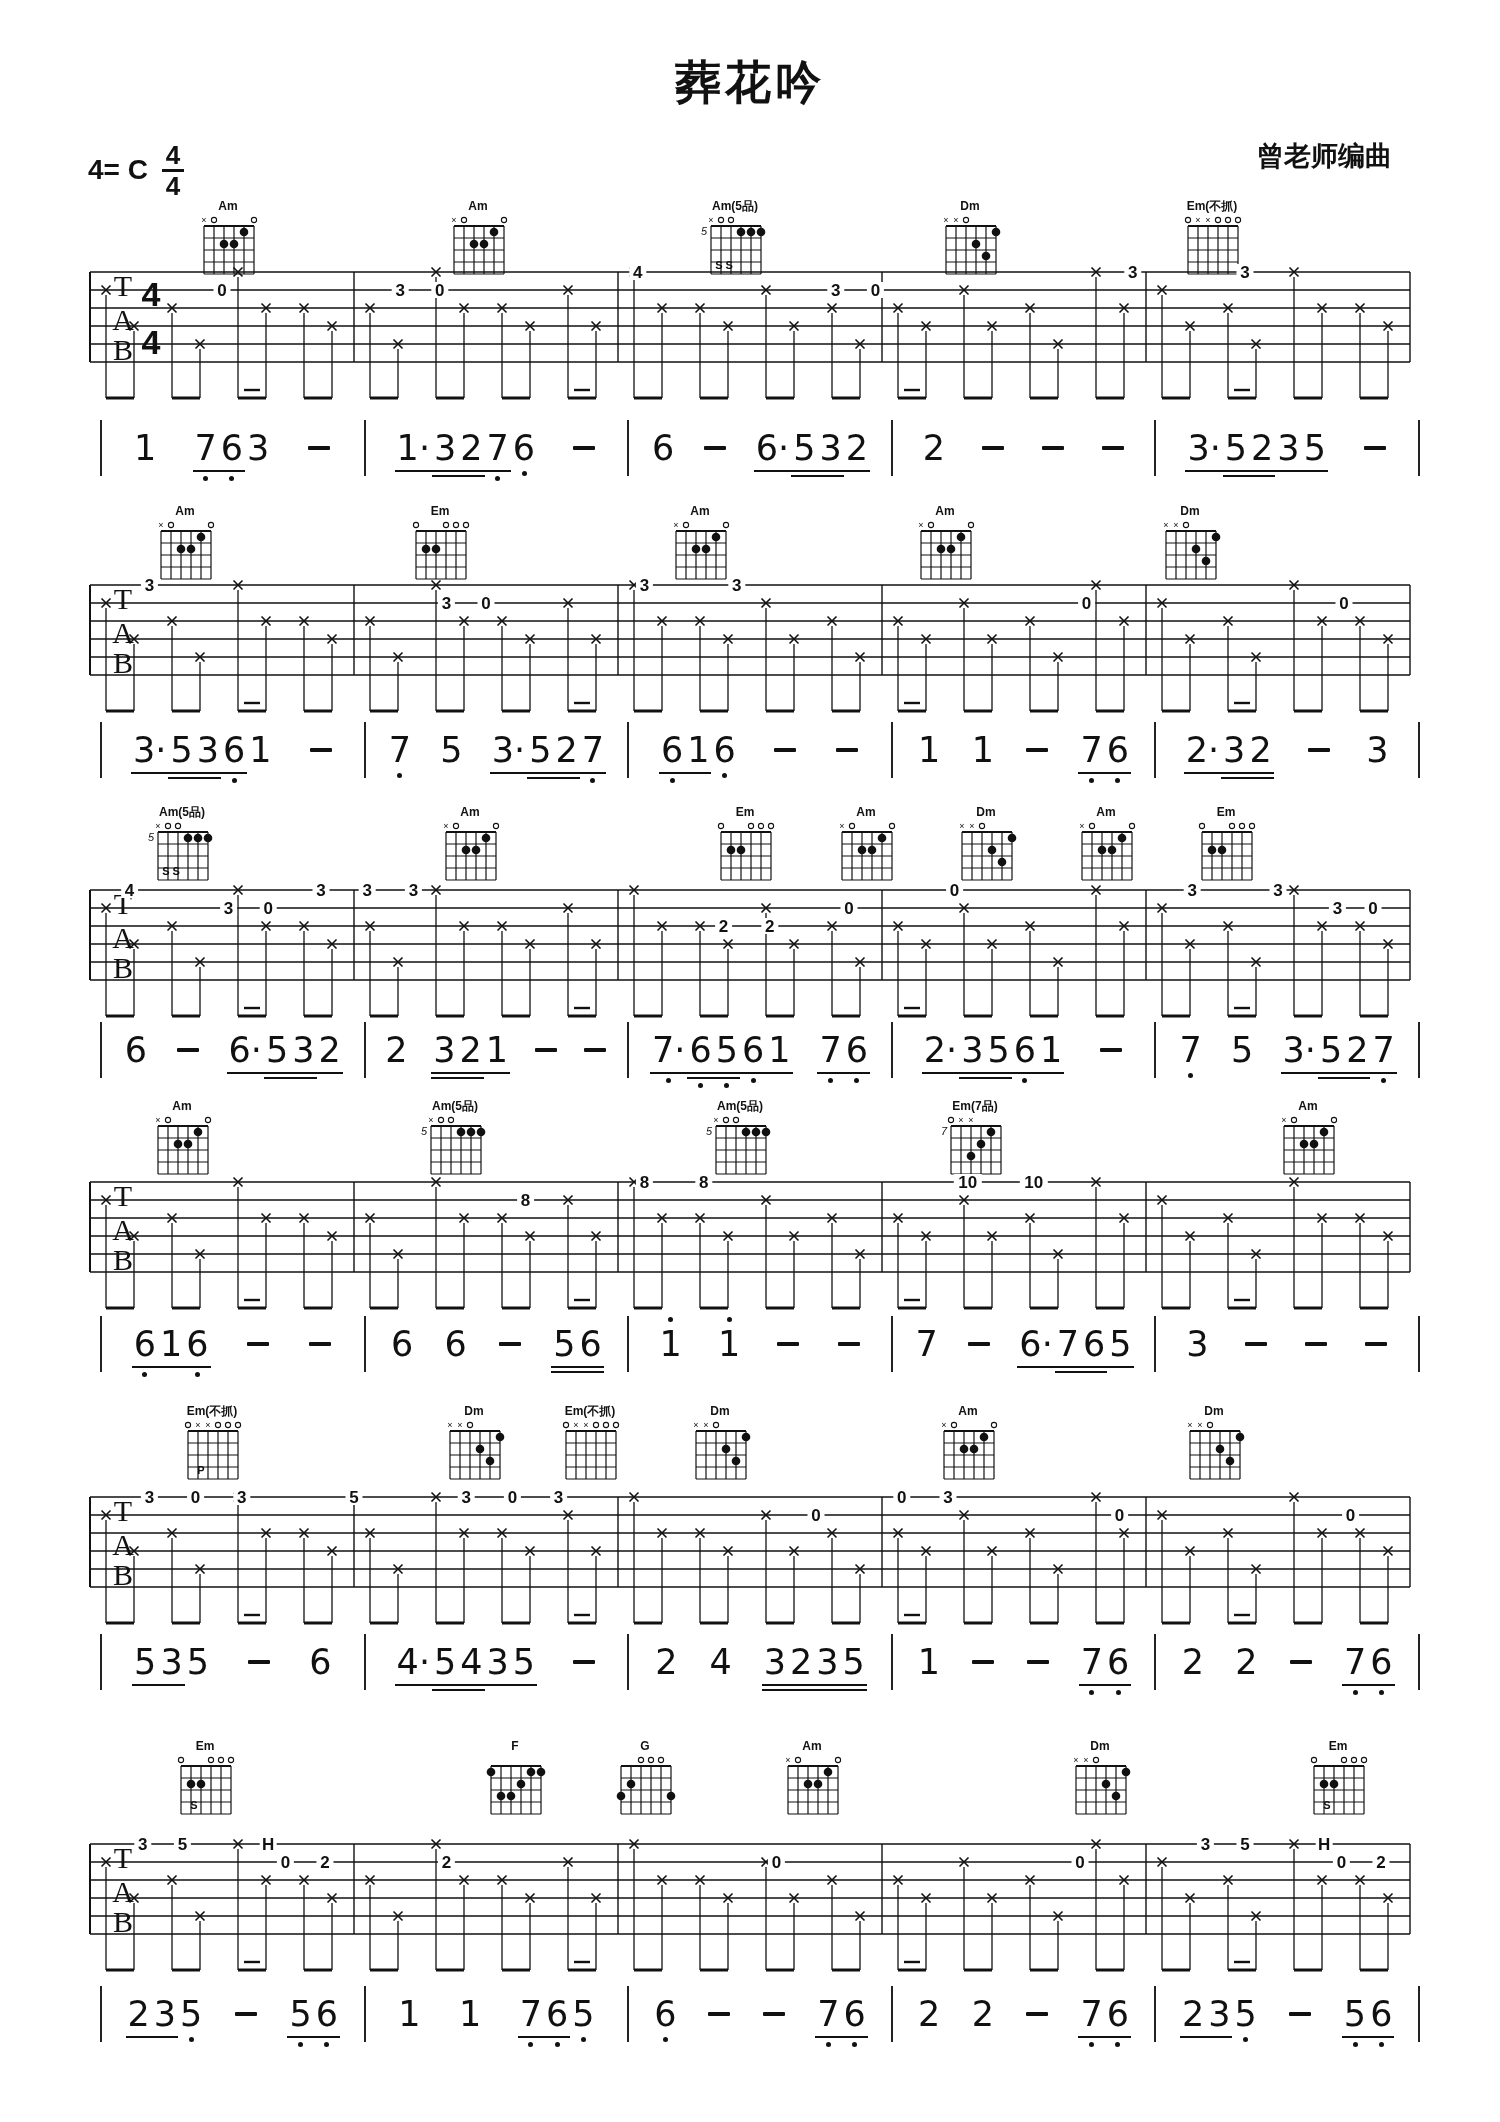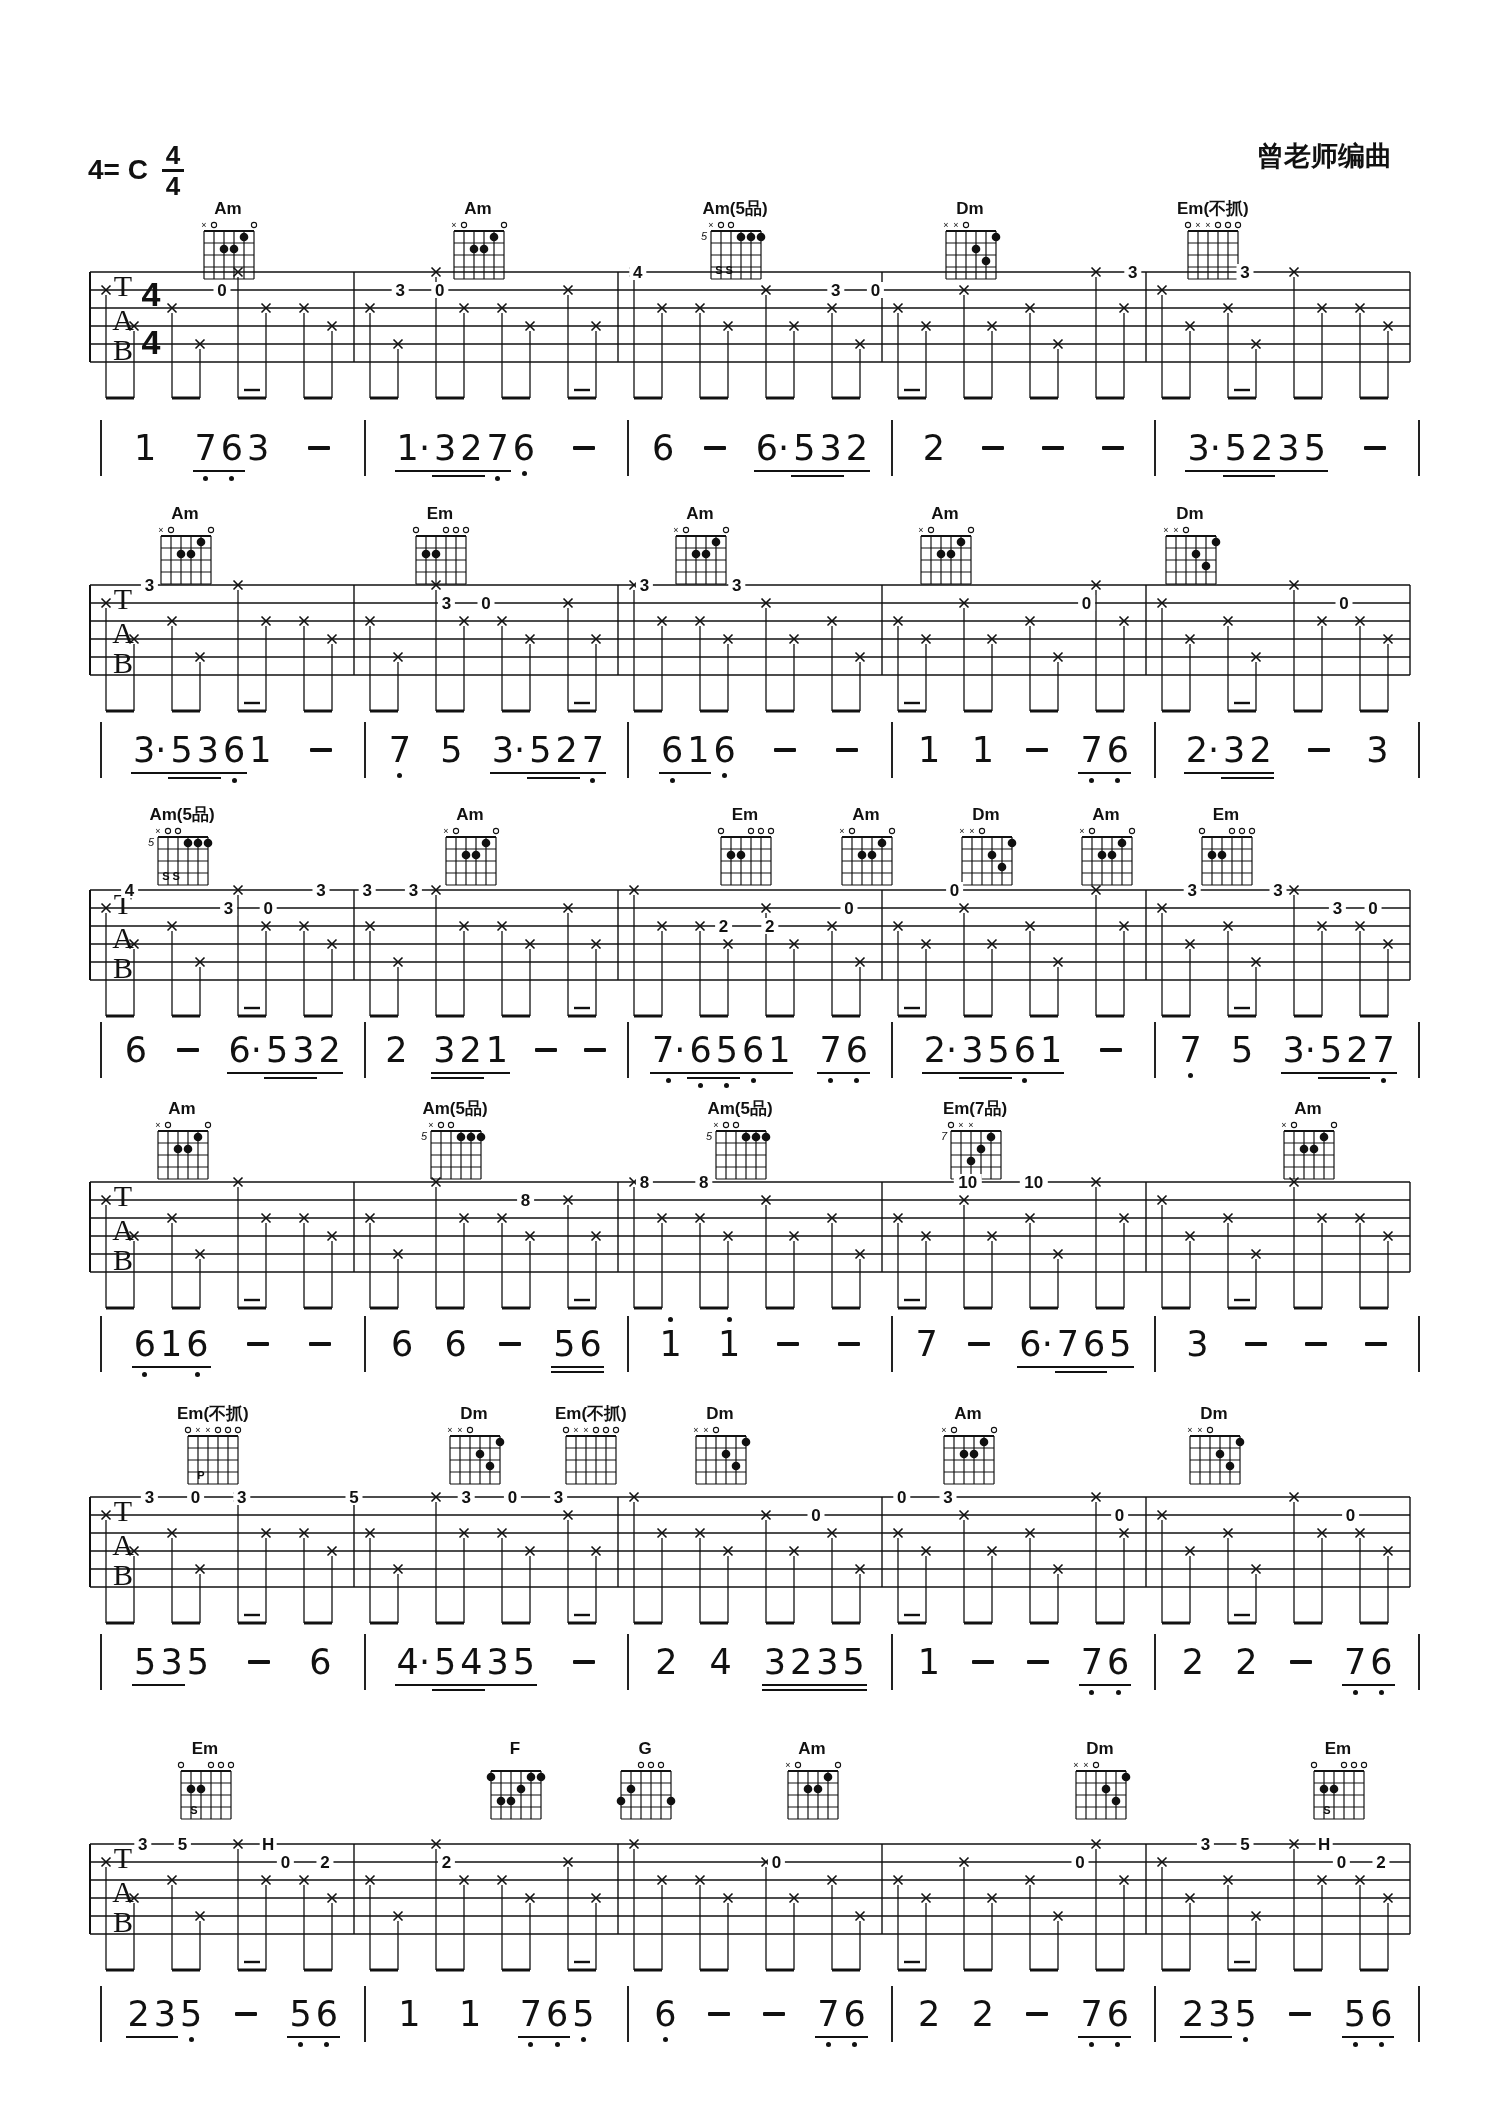--- a/index.html
+++ b/index.html
@@ -7,37 +7,38 @@
         font-family:"Liberation Sans","DejaVu Sans",sans-serif;color:#111;overflow:hidden;}
   .title{position:absolute;top:52px;left:0;width:100%;text-align:center;
          font-size:46px;font-weight:bold;letter-spacing:4px;}
   .keysig{position:absolute;left:88px;top:142px;font-size:28px;font-weight:bold;
           display:flex;align-items:center;gap:14px;}
   .ts{display:inline-flex;flex-direction:column;align-items:center;line-height:1;}
   .ts .tn{font-size:26px;font-weight:bold;}
   .ts .tl{width:22px;height:2.5px;background:#111;margin:1px 0;}
   .credit{position:absolute;right:108px;top:138px;font-size:27px;font-weight:bold;}
   .chord{position:absolute;width:70px;text-align:center;}
-  .chord-name{font-size:17px;font-weight:bold;white-space:nowrap;line-height:1;margin-bottom:1px;}
+  .chord-name{font-size:12px;font-weight:bold;white-space:nowrap;line-height:1;margin-bottom:1px;}
   .staff-svg,.chord svg{display:block;}
   .jprow{position:absolute;display:flex;align-items:center;}
   .jpbar{width:2px;height:56px;background:#222;align-self:center;}
   .jpm{flex:1;display:flex;justify-content:space-evenly;align-items:center;}
   .jpg{display:inline-flex;align-items:center;margin:0 4px;}
   .tok{position:relative;display:inline-block;font-size:35px;line-height:1.1;
        padding:0 2px;font-family:"DejaVu Sans",sans-serif;}
   .tok .u{position:absolute;left:0;right:0;height:2.4px;background:#111;}
   .tok .od{position:absolute;left:50%;margin-left:-2.5px;width:5px;height:5px;
            border-radius:50%;background:#111;}
   .dash{width:22px;height:3.6px;background:#111;border-radius:1px;margin:0 3px;}
 </style>
 </head>
 <body>
 
 <div class="page" id="score">
+  <div class="title">葬花吟</div>
   <div class="keysig">
     <span>4= C</span>
     <span class="ts">
       <span class="tn">4</span>
       <span class="tl"></span>
       <span class="tn">4</span>
     </span>
   </div>
   <div class="credit">曾老师编曲</div>
 <div class="chord" style="left: 193px; top: 200px;">

